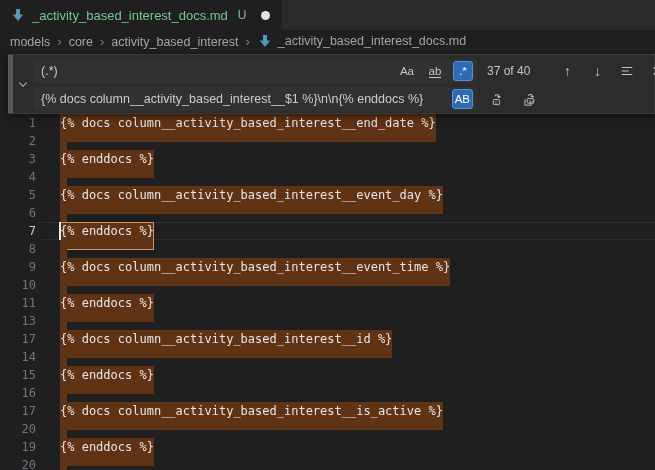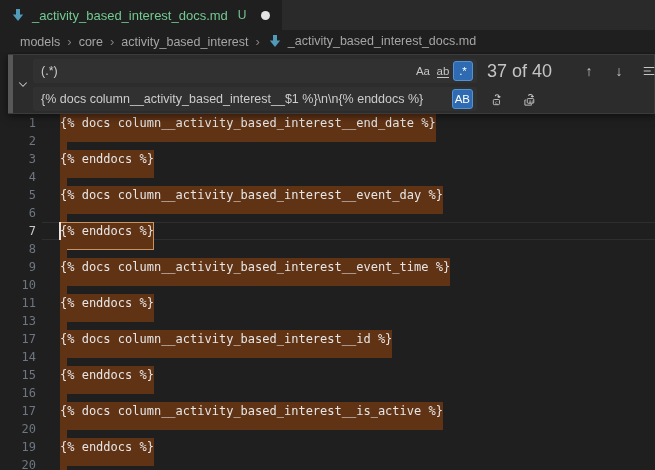--- a/index.html
+++ b/index.html
@@ -14,21 +14,21 @@
   .tab {
     display:flex; align-items:center; gap:6px; padding:0 12px 0 10px;
     background:#1f1f1f; min-width:280px; cursor:pointer;
   }
   .tab-label { color:#73c991; font-size:13px; }
   .tab-git { color:#73c991; font-size:12px; margin-left:4px; }
   .dirty-dot { width:9px; height:9px; border-radius:50%; background:#e4e4e4; margin-left:8px; }
   .md-icon, .bc-md-icon { width:16px; height:16px; flex:none; }
   
   .breadcrumbs {
-    height:22px; display:flex; align-items:center; padding-left:20px;
+    height:22px; display:flex; align-items:center; padding-left:10px;
     background:#1f1f1f; color:#a5a5a5; font-size:12.5px; white-space:nowrap;
   }
   .crumb { cursor:pointer; }
   .crumb-sep { margin:0 7px; color:#808080; font-size:13px; }
   .bc-file { display:flex; align-items:center; gap:5px; }
   
   .editor { position:absolute; top:52px; left:0; right:0; bottom:0; overflow:hidden; background:#1f1f1f; }
   .lines-layer { position:absolute; top:62px; left:0; right:0;
     font-family:"DejaVu Sans Mono","Liberation Mono",monospace; font-size:12px; line-height:18px; }
   .gutter { position:absolute; top:0; left:0; width:36px; text-align:right; color:#6e7681; }
@@ -52,27 +52,27 @@
   .toggle-replace { width:20px; display:flex; align-items:center; justify-content:center;
     background:transparent; border:none; color:#c5c5c5; cursor:pointer; flex:none; }
   .fw-rows { flex:1; padding:4px 6px 4px 0; display:flex; flex-direction:column; gap:4px; }
   .fw-row { display:flex; align-items:center; height:24px; }
   .input-box {
     width:444px; flex:none; height:24px; background:#313131; border-radius:2px;
     display:flex; align-items:center; padding:0 4px 0 8px; cursor:text; overflow:hidden;
   }
   .input-text { flex:1; color:#cccccc; font-size:12.5px; white-space:nowrap; overflow:hidden; }
   .opt {
-    flex:none; min-width:20px; height:20px; border-radius:3px; margin-left:0;
+    flex:none; min-width:20px; height:20px; border-radius:3px; margin-left:8px;
     display:flex; align-items:center; justify-content:center;
     font-size:11.5px; color:#c5c5c5; cursor:pointer; padding:0 2px;
   }
   .opt.word .w-inner { border-bottom:1px solid #c5c5c5; padding-bottom:0px; }
   .opt.on { background:#2e6bb2; border:1px solid #5293d8; color:#ffffff; }
-  .results { margin-left:10px; font-size:18px; color:#c5c5c5; white-space:nowrap; }
+  .results { margin-left:10px; font-size:12px; color:#c5c5c5; white-space:nowrap; }
   .nav-btn { width:22px; height:22px; display:flex; align-items:center; justify-content:center;
     color:#c5c5c5; font-size:14px; cursor:pointer; border-radius:3px; flex:none; }
   .nav-group { display:flex; align-items:center; margin-left:26px; gap:8px; }
   .rep-group { display:flex; align-items:center; margin-left:10px; gap:10px; }
   .icon-svg { display:block; }
 </style>
 </head>
 <body>
 
 <div class="app">

